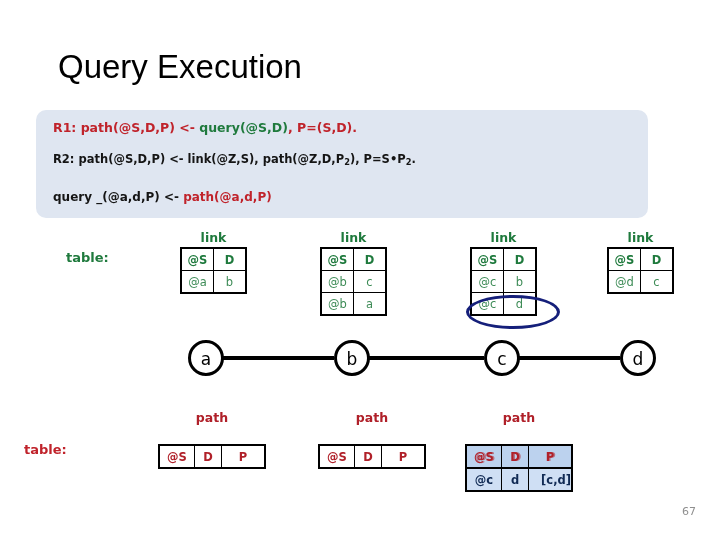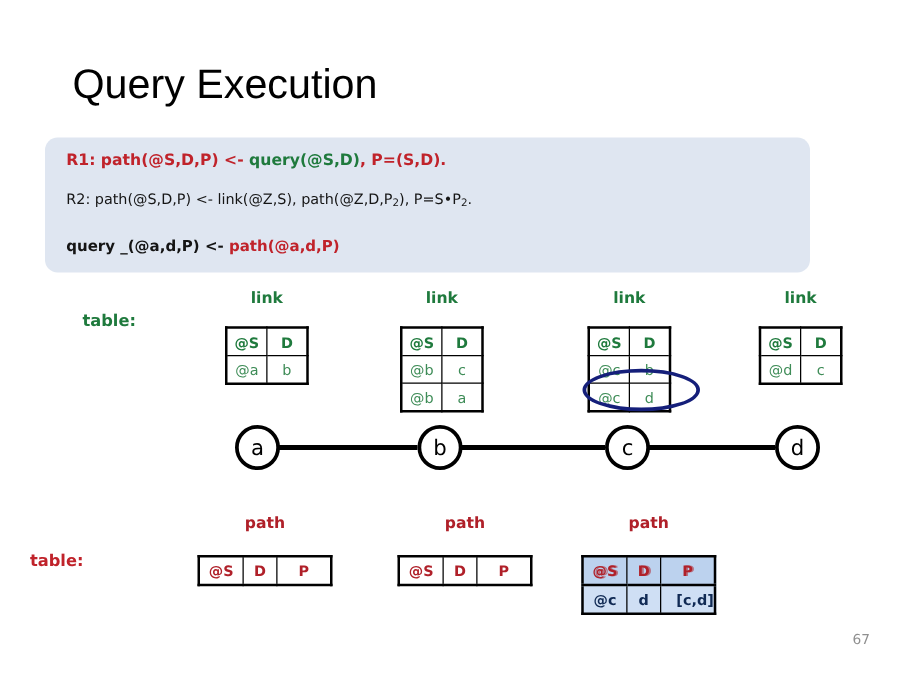--- a/index.html
+++ b/index.html
@@ -23,21 +23,21 @@
   .rulebox{
     position:absolute;left:36px;top:110px;width:612px;height:108px;
     background:#dfe6f1;border-radius:10px;
   }
   .rule{
     position:absolute;white-space:nowrap;
     font-family:"DejaVu Sans", sans-serif;
   }
   .r1{left:17px;top:10px;font-size:12.5px;font-weight:bold;color:#c0232b;}
   .r1 .green{color:#1f7a3d;}
-  .r2{left:17px;top:42px;font-size:11.5px;font-weight:normal;color:#151515;}
+  .r2{left:17px;top:42px;font-size:11.5px;font-weight:bold;color:#151515;}
   .q{left:17px;top:80px;font-size:12px;font-weight:bold;color:#151515;}
   .q .red{color:#c0232b;}
   sub{font-size:72%;vertical-align:-0.25em;}
 
   
   .neighbor-label{
     position:absolute;left:66px;top:248px;width:110px;
     font-family:"DejaVu Sans", sans-serif;
     font-size:13px;font-weight:bold;color:#1f7a3d;line-height:19px;
   }
@@ -45,21 +45,21 @@
     position:absolute;left:24px;top:440px;width:130px;
     font-family:"DejaVu Sans", sans-serif;
     font-size:13px;font-weight:bold;color:#c0232b;line-height:19px;
   }
 
   
   .lt-wrap{position:absolute;}
   .lt-cap{
     text-align:center;font-family:"DejaVu Sans", sans-serif;
     font-size:12.5px;font-weight:bold;color:#1f7a3d;
-    margin-bottom:16px;
+    margin-bottom:2px;
   }
   table.lt{
     border-collapse:collapse;
     border:2.5px solid #000000;
     background:#ffffff;
     table-layout:fixed;
   }
   table.lt td{
     border:1px solid #000000;
     width:31px;height:21px;

